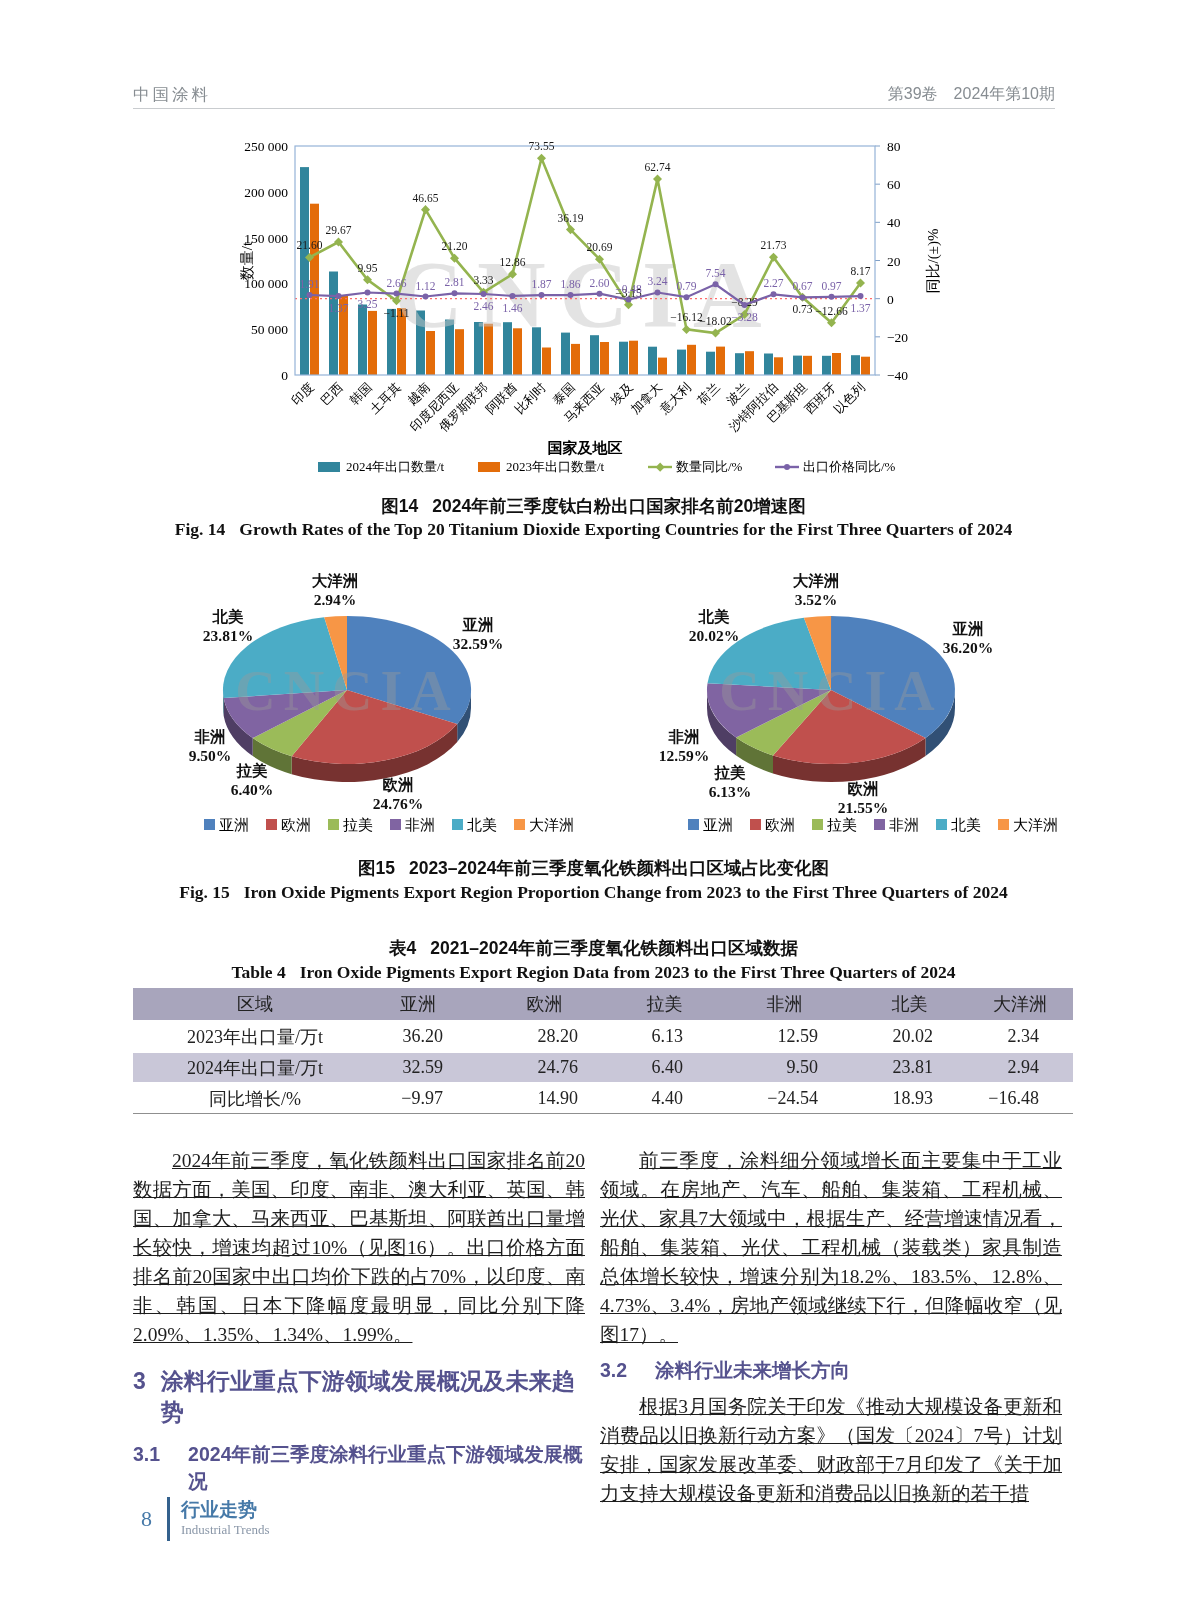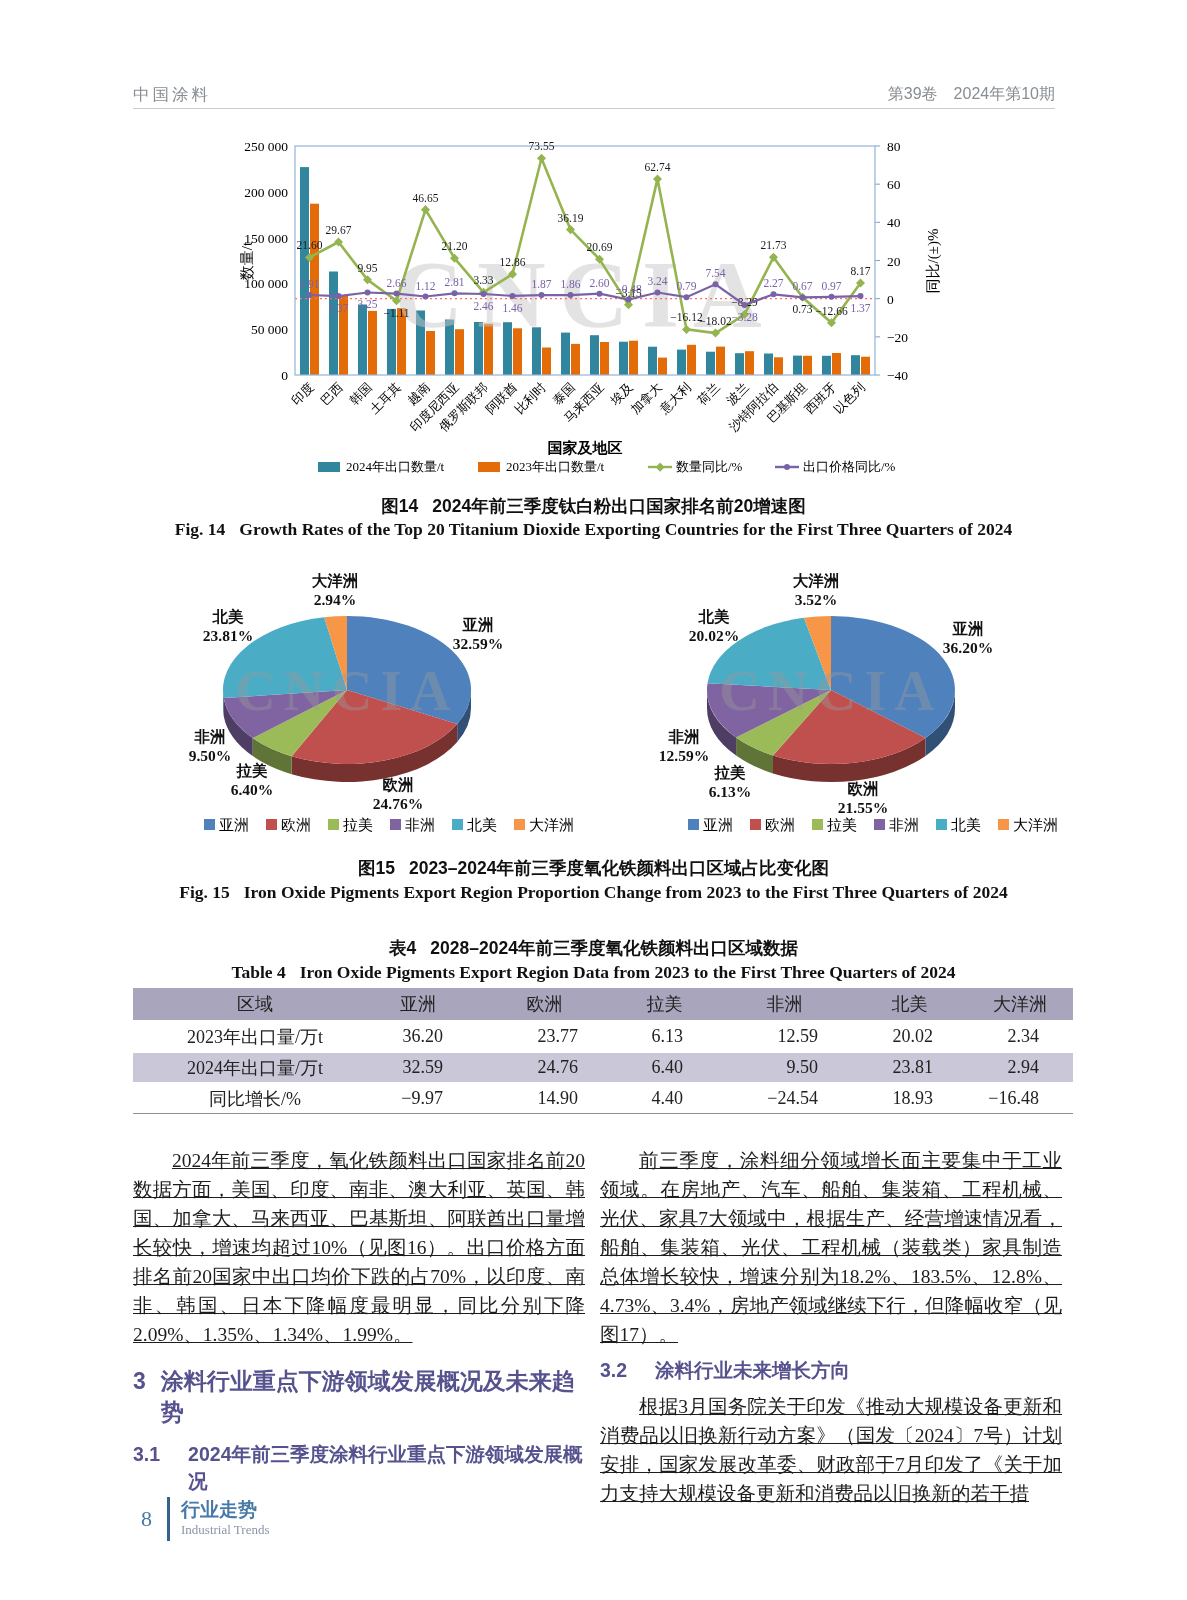--- a/index.html
+++ b/index.html
@@ -288,39 +288,39 @@
     <rect x="256" y="251" width="11" height="11" fill="#8064a2"></rect>
     <text x="271" y="262" font-size="15">非洲</text>
     <rect x="318" y="251" width="11" height="11" fill="#4bacc6"></rect>
     <text x="333" y="262" font-size="15">北美</text>
     <rect x="380" y="251" width="11" height="11" fill="#f79646"></rect>
     <text x="395" y="262" font-size="15">大洋洲</text>
   </svg>
 <div class="cap cap-cn" style="top:856px;"><span>图15</span><span class="capgap">2023–2024年前三季度氧化铁颜料出口区域占比变化图</span></div>
 <div class="cap cap-en" style="top:882px;"><span>Fig. 15</span><span class="capgap">Iron Oxide Pigments Export Region Proportion Change from 2023 to the First Three Quarters of 2024</span></div>
 
-<div class="cap cap-cn" style="top:936px;"><span>表4</span><span class="capgap">2028–2024年前三季度氧化铁颜料出口区域数据</span></div>
+<div class="cap cap-cn" style="top:936px;"><span>表4</span><span class="capgap">2021–2024年前三季度氧化铁颜料出口区域数据</span></div>
 <div class="cap cap-en" style="top:962px;"><span>Table 4</span><span class="capgap">Iron Oxide Pigments Export Region Data from 2023 to the First Three Quarters of 2024</span></div>
 <table class="t4 abs" style="left:133px;top:988px;">
   <thead>
       <tr>
         <th class="first" style="width: 208px;">区域</th>
         <th style="width: 118px;">亚洲</th>
         <th style="width: 135px;">欧洲</th>
         <th style="width: 105px;">拉美</th>
         <th style="width: 135px;">非洲</th>
         <th style="width: 115px;">北美</th>
         <th style="width: 106px;">大洋洲</th>
       </tr>
     </thead>
   <tbody>
       <tr>
         <td class="first">2023年出口量/万t</td>
         <td class="num">36.20</td>
-        <td class="num">23.77</td>
+        <td class="num">28.20</td>
         <td class="num">6.13</td>
         <td class="num">12.59</td>
         <td class="num">20.02</td>
         <td class="num">2.34</td>
       </tr>
       <tr class="alt">
         <td class="first">2024年出口量/万t</td>
         <td class="num">32.59</td>
         <td class="num">24.76</td>
         <td class="num">6.40</td>

